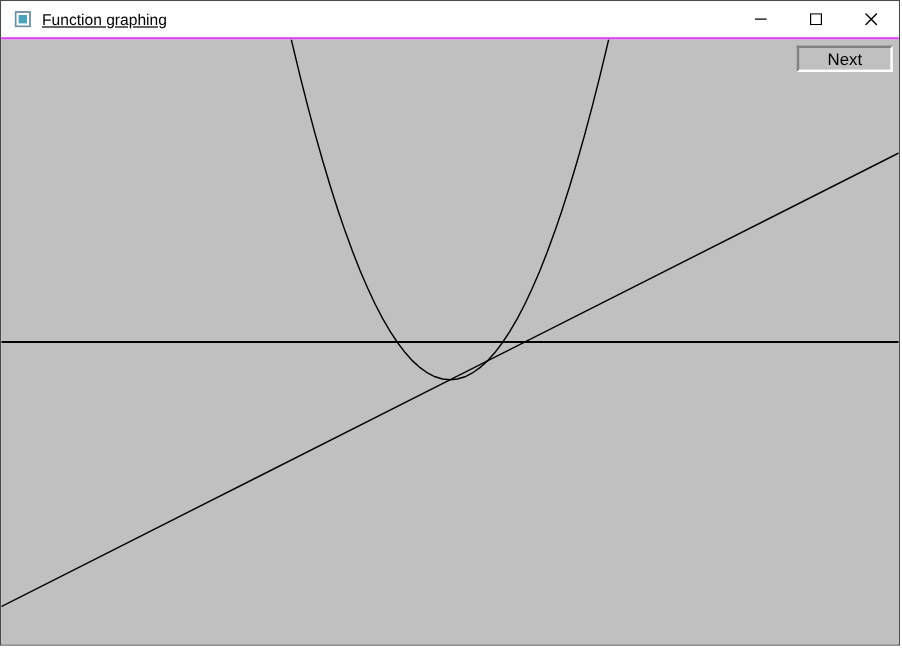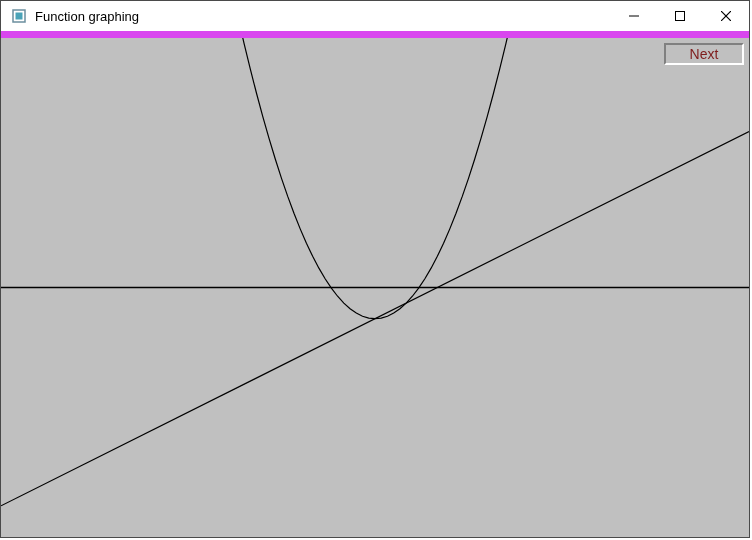--- a/index.html
+++ b/index.html
@@ -19,22 +19,23 @@
     background: #ffffff;
     display: flex;
     flex-direction: column;
     box-sizing: border-box;
   }
   .titlebar {
     height: 30px;
     background: #ffffff;
     display: flex;
     align-items: center;
-    border-bottom: 7px solid #d946ef;
+    border-bottom: 2px solid #d946ef;
     user-select: none;
+    text-decoration: underline;
   }
   .app-icon {
     width: 16px;
     height: 16px;
     margin: 0 8px 0 10px;
     display: inline-flex;
     align-items: center;
     justify-content: center;
   }
   .title-text {
@@ -79,21 +80,21 @@
     border-top: 2px solid #808080;
     border-left: 2px solid #808080;
     border-right: 2px solid #ffffff;
     border-bottom: 2px solid #ffffff;
     box-sizing: border-box;
     display: flex;
     align-items: center;
     justify-content: center;
     font-family: "Segoe UI", Tahoma, sans-serif;
     font-size: 14px;
-    color: #7f1d1d;
+    color: #000000;
     cursor: pointer;
     user-select: none;
   }
 </style>
 </head>
 <body>
 
 <div class="window">
 
   <div class="titlebar">

